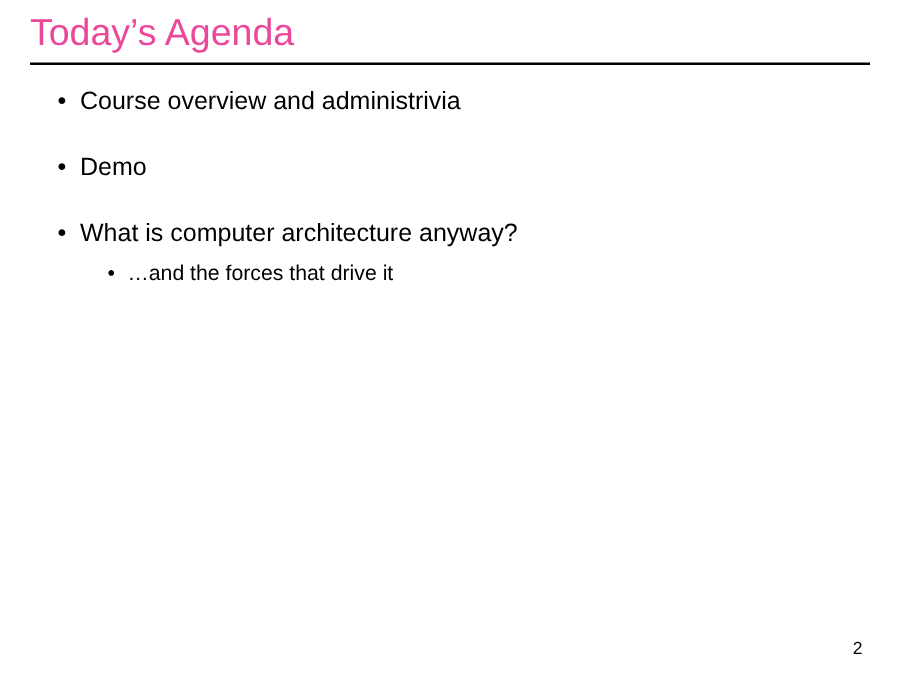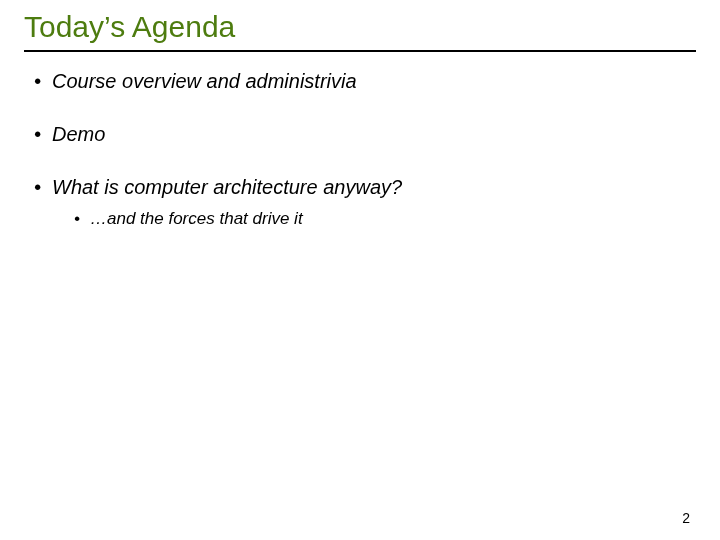--- a/index.html
+++ b/index.html
@@ -15,36 +15,35 @@
   }
   .slide {
     box-sizing: border-box;
     width: 720px;
     height: 540px;
     padding: 10px 24px 0 24px;
     position: relative;
   }
   .title {
     font-size: 30px;
-    color: #4d7c0f; 
+    color: #ec4899; 
     font-weight: normal;
     margin: 0;
     padding: 0 0 6px 0;
   }
   .title-rule {
     border: none;
     border-top: 2px solid #000;
     margin: 0 0 18px 0;
     width: 100%;
   }
   ul.lvl1 {
     list-style: none;
-    margin: 4px;
+    margin: 16px;
     padding: 0 0 0 6px;
-    font-style: italic;
   }
   ul.lvl1 > li {
     font-size: 20px;
     margin: 0 0 30px 0;
     position: relative;
     padding-left: 18px;
   }
   ul.lvl1 > li::before {
     content: "•";
     position: absolute;

